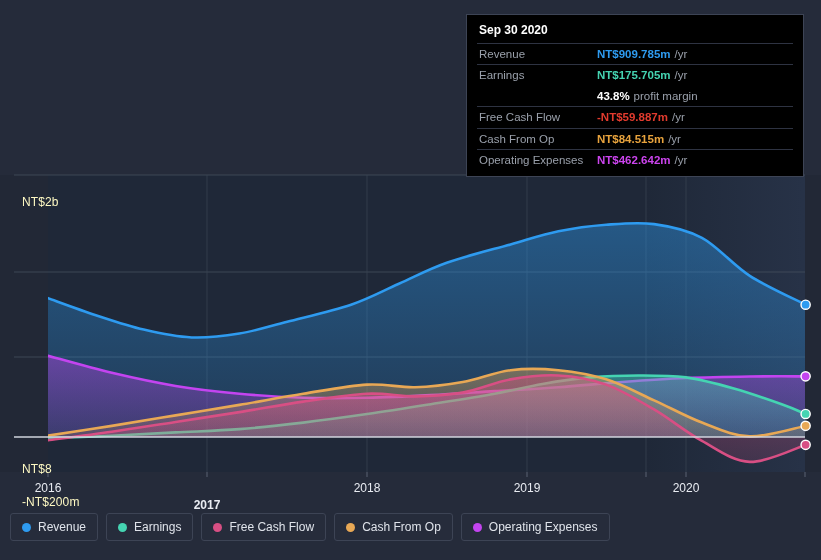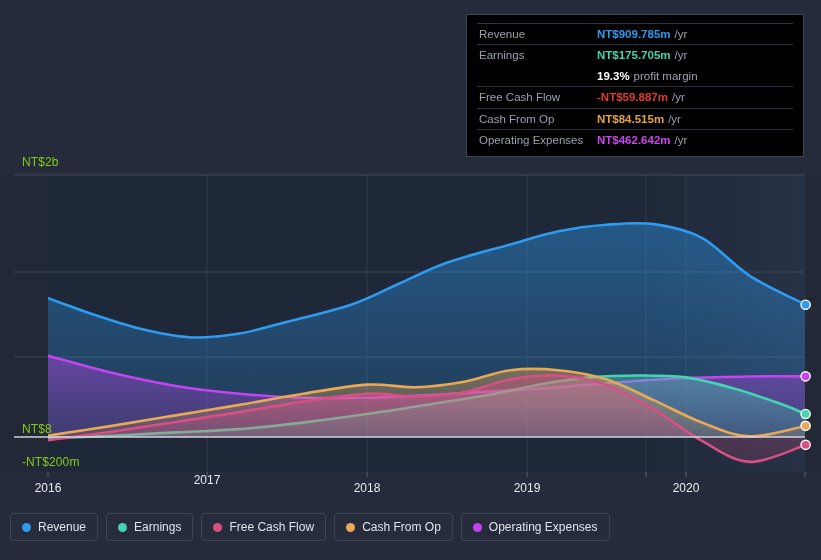--- a/index.html
+++ b/index.html
@@ -9,24 +9,25 @@
     font-family:"Liberation Sans", sans-serif;
     overflow:hidden;
     position:relative;
   }
   #chart-root{position:absolute;inset:0;}
   .plot-svg{position:absolute;left:0;top:0;}
 
   
   .ylab{
     position:absolute;
-    color:#84cc16;
+    color:#fef9c3;
     font-size:12px;
     letter-spacing:0.1px;
     white-space:nowrap;
+    margin-top:40px;
   }
   .xlab{
     position:absolute;
     color:#e9ecf2;
     font-size:12px;
     text-align:left;
     transform:translateX(-50%);
     white-space:nowrap;
   }
 
@@ -175,42 +176,43 @@
       <line x1="646" y1="472" x2="646" y2="477" stroke="#5a6372" stroke-width="1"></line>
       <line x1="686" y1="472" x2="686" y2="477" stroke="#5a6372" stroke-width="1"></line>
       <line x1="805" y1="472" x2="805" y2="477" stroke="#5a6372" stroke-width="1"></line>
     </svg>
 
   <div class="ylab" id="ylab-top" style="left:22px;  top:155px;">NT$2b</div>
   <div class="ylab" id="ylab-zero" style="left:22px;  top:422px;">NT$8</div>
   <div class="ylab" id="ylab-bottom" style="left:22px;  top:455px;">-NT$200m</div>
 
   <div class="xlab" style="left:48px;  top:481px;">2016</div>
-  <div class="xlab" style="left:207px; top:473px;">2017</div>
+  <div class="xlab" style="left:207px; top:498px;font-weight:bold;">2017</div>
   <div class="xlab" style="left:367px; top:481px;">2018</div>
   <div class="xlab" style="left:527px; top:481px;">2019</div>
   <div class="xlab" style="left:686px; top:481px;">2020</div>
 
   <div id="tooltip">
+    <div class="tt-date">Sep 30 2020</div>
 
     <div class="tt-row">
       <span class="tt-label">Revenue</span>
       <span class="tt-val" style="color:#2e9bf0">NT$909.785m</span>
       <span class="tt-unit">/yr</span>
     </div>
 
     <div class="tt-row">
       <span class="tt-label">Earnings</span>
       <span class="tt-val" style="color:#45d4b2">NT$175.705m</span>
       <span class="tt-unit">/yr</span>
     </div>
 
     <div class="tt-row noline">
       <span class="tt-label"></span>
-      <span class="tt-val" style="color:#ffffff">19.3%</span>
+      <span class="tt-val" style="color:#ffffff">43.8%</span>
       <span class="tt-unit">profit margin</span>
     </div>
 
     <div class="tt-row">
       <span class="tt-label">Free Cash Flow</span>
       <span class="tt-val" style="color:#e23b2e">-NT$59.887m</span>
       <span class="tt-unit">/yr</span>
     </div>
 
     <div class="tt-row">

